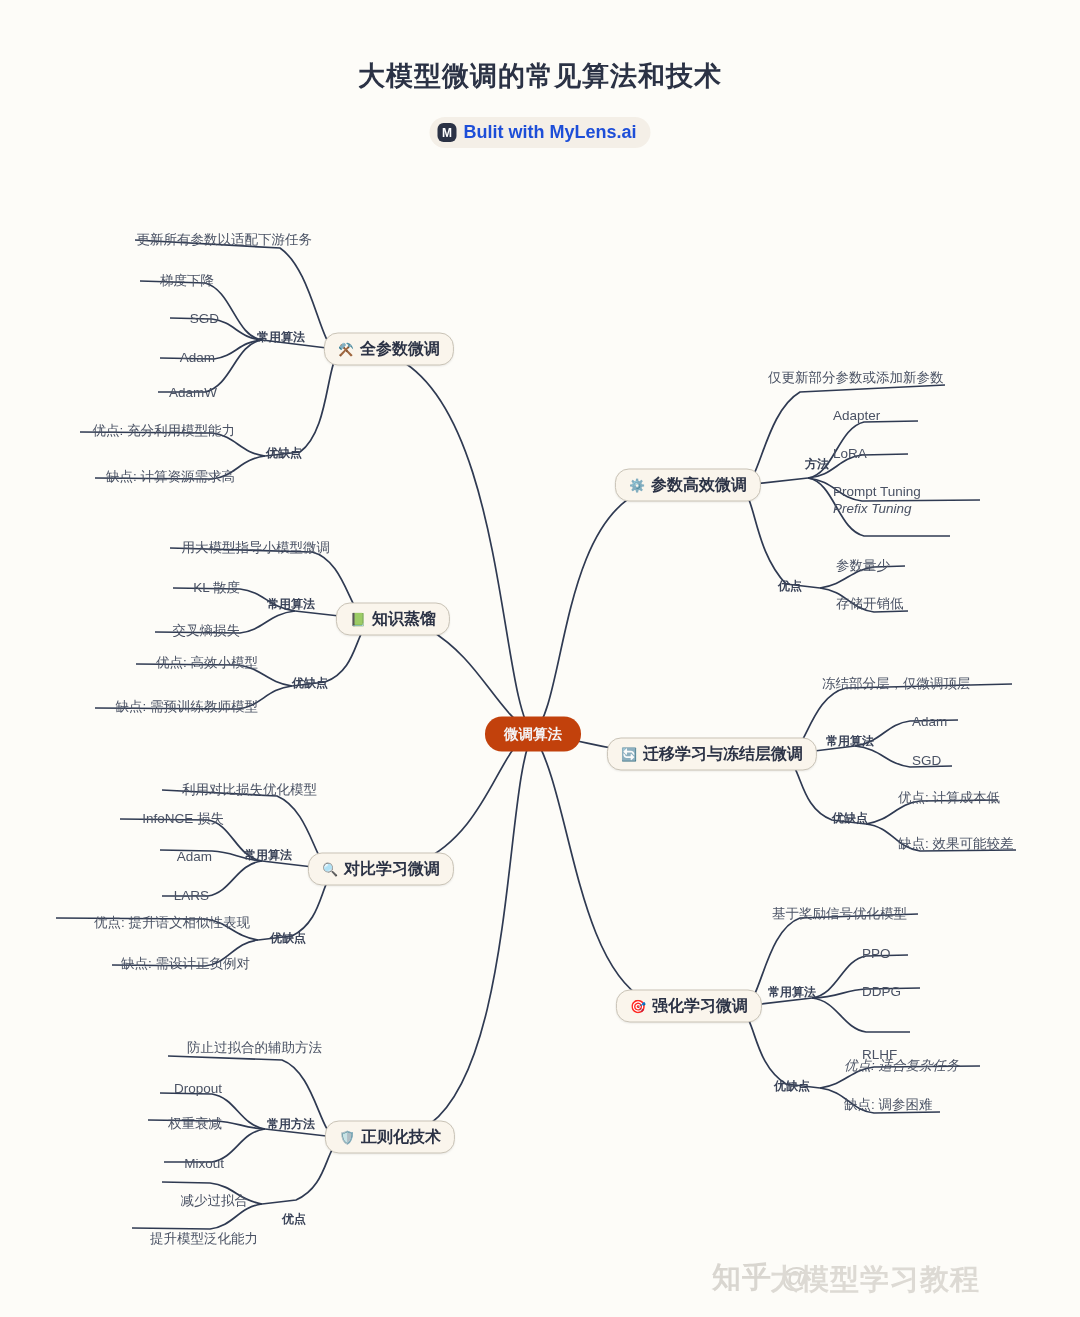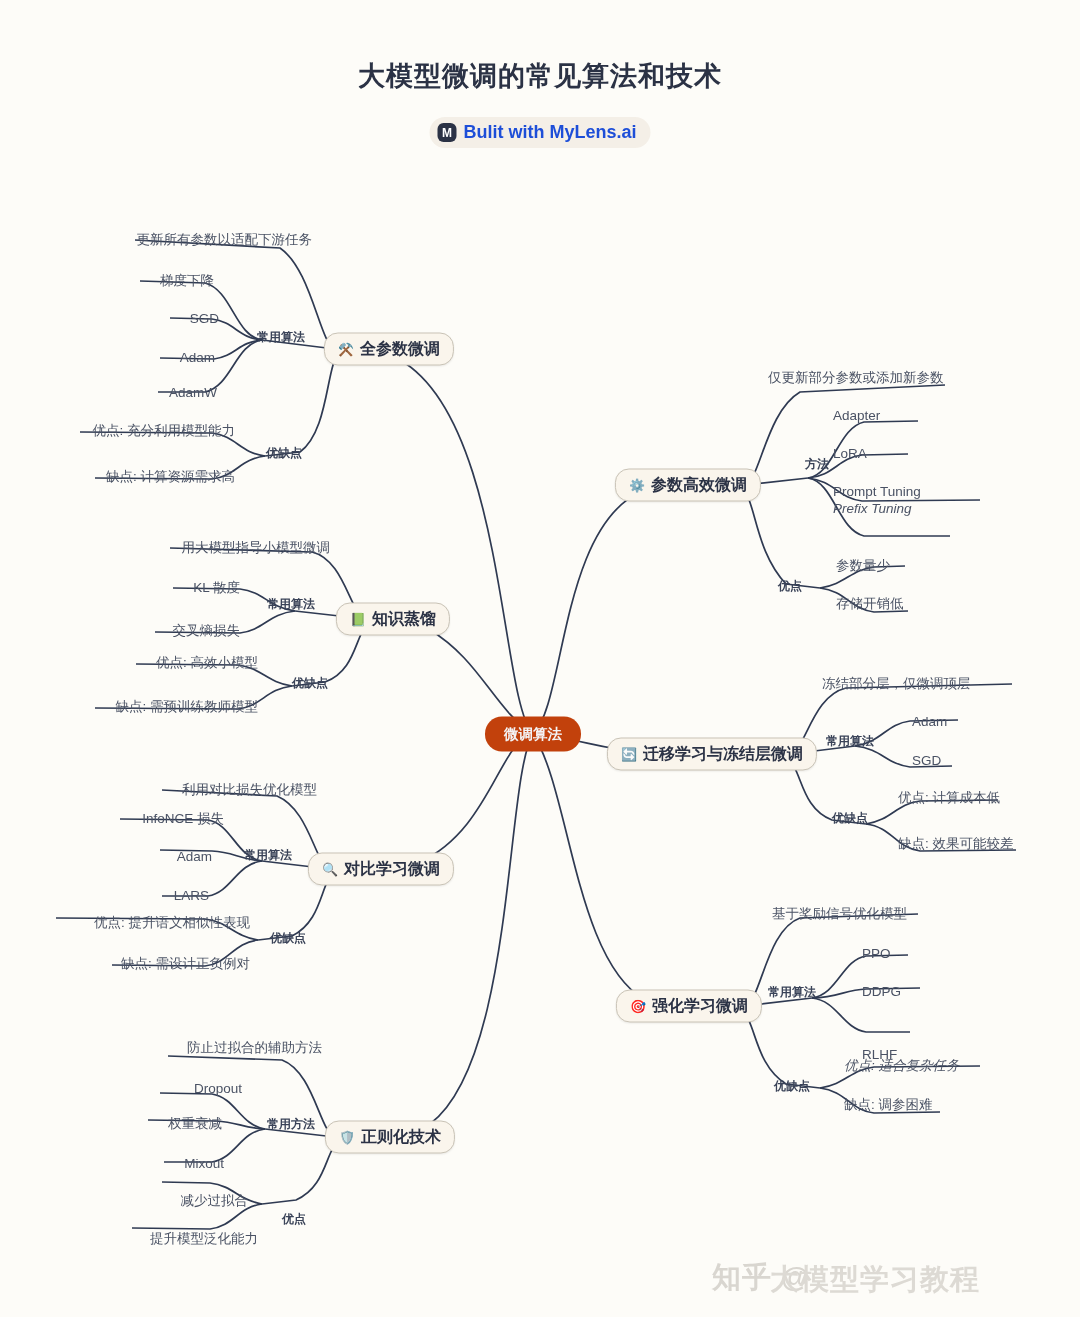--- a/index.html
+++ b/index.html
@@ -206,21 +206,21 @@
 <div class="sub" style="left:268px;top:855px;">常用算法</div>
 <div class="leaf r" style="left:224px;top:819px;">InfoNCE 损失</div>
 <div class="leaf r" style="left:212px;top:856px;">Adam</div>
 <div class="leaf r" style="left:209px;top:895px;">LARS</div>
 <div class="sub" style="left:288px;top:938px;">优缺点</div>
 <div class="leaf r" style="left:250px;top:917px;margin-top:6px;">优点: 提升语义相似性表现</div>
 <div class="leaf r" style="left:250px;top:964px;">缺点: 需设计正负例对</div>
 
 <div class="leaf r" style="left:322px;top:1048px;text-align:right;">防止过拟合的辅助方法</div>
 <div class="sub" style="left:291px;top:1124px;">常用方法</div>
-<div class="leaf r" style="left:222px;top:1088px;margin-left:20px;">Dropout</div>
+<div class="leaf r" style="left:222px;top:1088px;">Dropout</div>
 <div class="leaf r" style="left:222px;top:1124px;">权重衰减</div>
 <div class="leaf r" style="left:224px;top:1163px;">Mixout</div>
 <div class="sub" style="left:294px;top:1219px;">优点</div>
 <div class="leaf r" style="left:248px;top:1201px;">减少过拟合</div>
 <div class="leaf r" style="left:258px;top:1239px;">提升模型泛化能力</div>
 
 <div class="leaf" style="left:768px;top:378px;">仅更新部分参数或添加新参数</div>
 <div class="sub" style="left:789px;top:464px;margin-left:28px;">方法</div>
 <div class="leaf" style="left:833px;top:415px;">Adapter</div>
 <div class="leaf" style="left:833px;top:453px;">LoRA</div>

